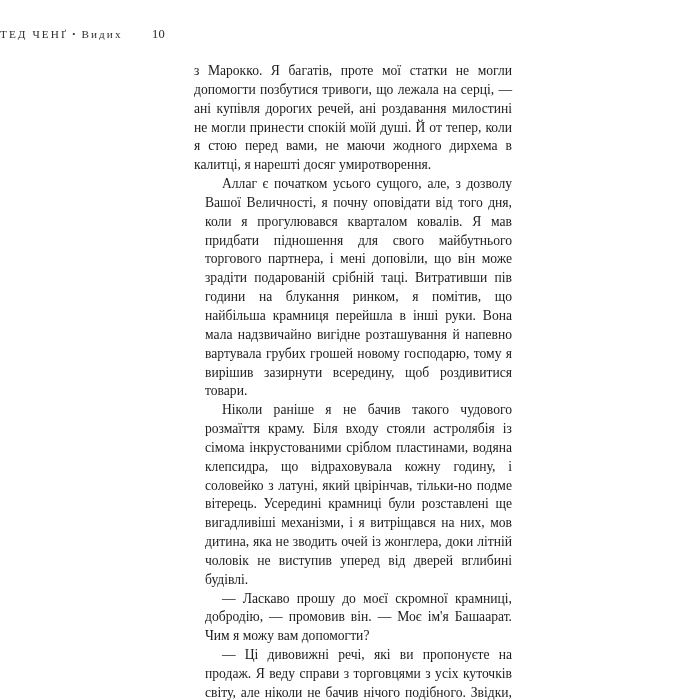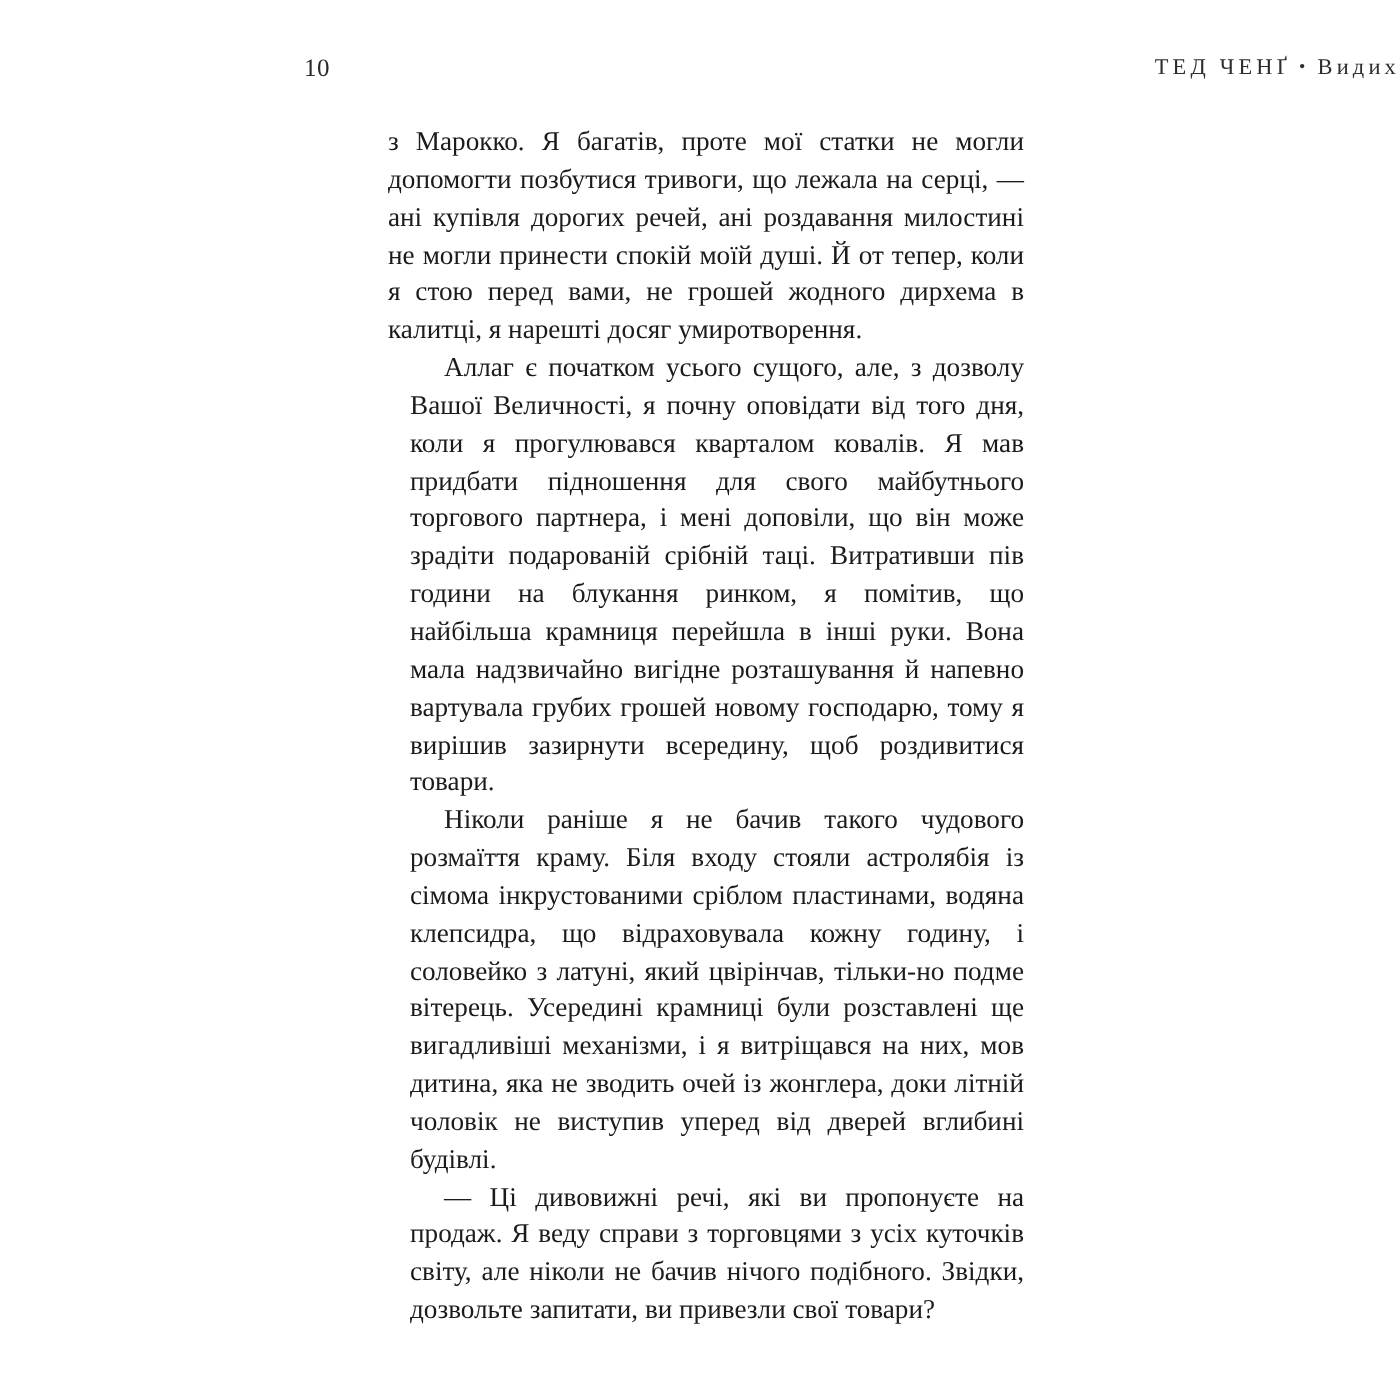--- a/index.html
+++ b/index.html
@@ -43,21 +43,21 @@
     line-height: 16px;
     color: #2a2a2a;
     letter-spacing: 0.2px;
   }
 
   .head-center {
     position: absolute;
     left: 0;
     top: 0;
     width: 700px;
-    text-align: right;
+    text-align: left;
     font-size: 11.2px;
     line-height: 16px;
     letter-spacing: 2.1px;
     color: #2d2d2d;
     white-space: nowrap;
   }
   .head-center .author { }
   .head-center .sep {
     display: inline-block;
     padding: 0 4px;
@@ -100,20 +100,21 @@
 <div class="page">
 
   <div class="running-head">
     <div class="folio">10</div>
     <div class="head-center">
       <span class="author">ТЕД ЧЕНҐ</span><span class="sep">•</span><span class="title">Видих</span>
     </div>
   </div>
 
   <div class="textblock">
-    <p>з Марокко. Я багатів, проте мої статки не могли допомог­ти позбутися тривоги, що лежала на серці, — ані купівля дорогих речей, ані роздавання милостині не могли при­нести спокій моїй душі. Й от тепер, коли я стою перед вами, не грошей жодного дирхема в калитці, я нарешті досяг умиротворення.</p>
+    <p>з Марокко. Я багатів, проте мої статки не могли допомог­ти позбутися тривоги, що лежала на серці, — ані купівля дорогих речей, ані роздавання милостині не могли при­нести спокій моїй душі. Й от тепер, коли я стою перед вами, не маючи жодного дирхема в калитці, я нарешті досяг умиротворення.</p>
     <p class="indent">Аллаг є початком усього сущого, але, з дозволу Вашої Величності, я почну оповідати від того дня, коли я прогу­лювався кварталом ковалів. Я мав придбати підношення для свого майбутнього торгового партнера, і мені допо­віли, що він може зрадіти подарованій срібній таці. Ви­тративши пів години на блукання ринком, я помітив, що найбільша крамниця перейшла в інші руки. Вона мала надзвичайно вигідне розташування й напевно варту­вала грубих грошей новому господарю, тому я вирішив зазирнути всередину, щоб роздивитися товари.</p>
     <p class="indent">Ніколи раніше я не бачив такого чудового розмаїття краму. Біля входу стояли астролябія із сімома інкрус­тованими сріблом пластинами, водяна клепсидра, що відраховувала кожну годину, і соловейко з латуні, який цвірінчав, тільки-но подме вітерець. Усередині крамниці були розставлені ще вигадливіші механізми, і я витрі­щався на них, мов дитина, яка не зводить очей із жон­глера, доки літній чоловік не виступив уперед від дверей вглибині будівлі.</p>
+    <p class="indent">— Ласкаво прошу до моєї скромної крамниці, добро­дію, — промовив він. — Моє ім'я Башаарат. Чим я можу вам допомогти?</p>
     <p class="indent">— Ці дивовижні речі, які ви пропонуєте на продаж. Я веду справи з торговцями з усіх куточків світу, але ніколи не бачив нічого подібного. Звідки, дозвольте запитати, ви привезли свої товари?</p>
 
   </div>
 
 </div>
 
 </body></html>

